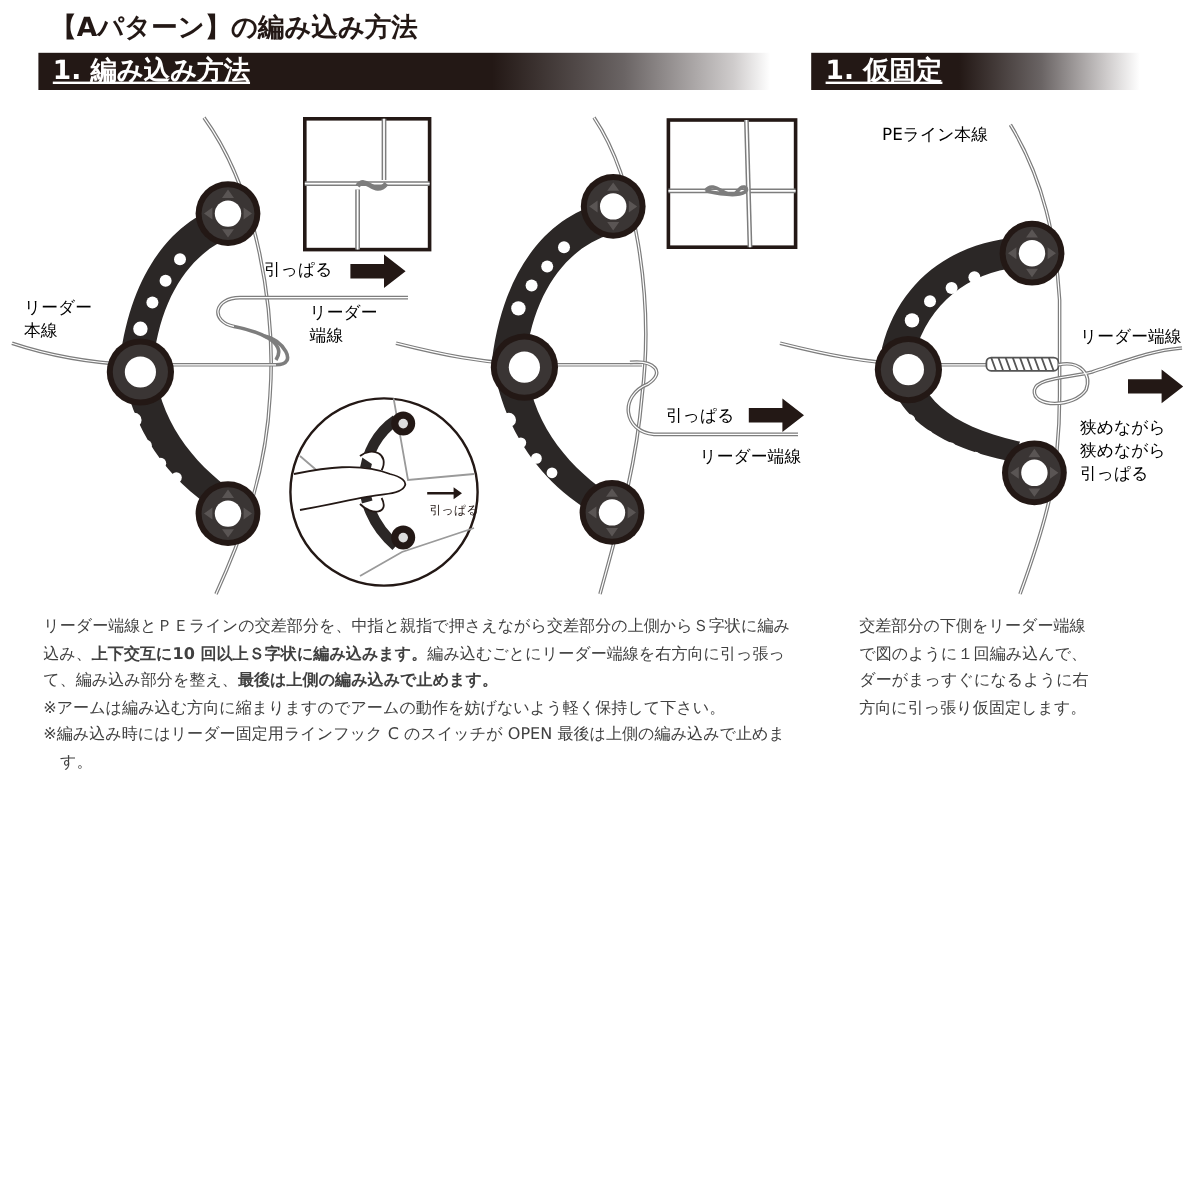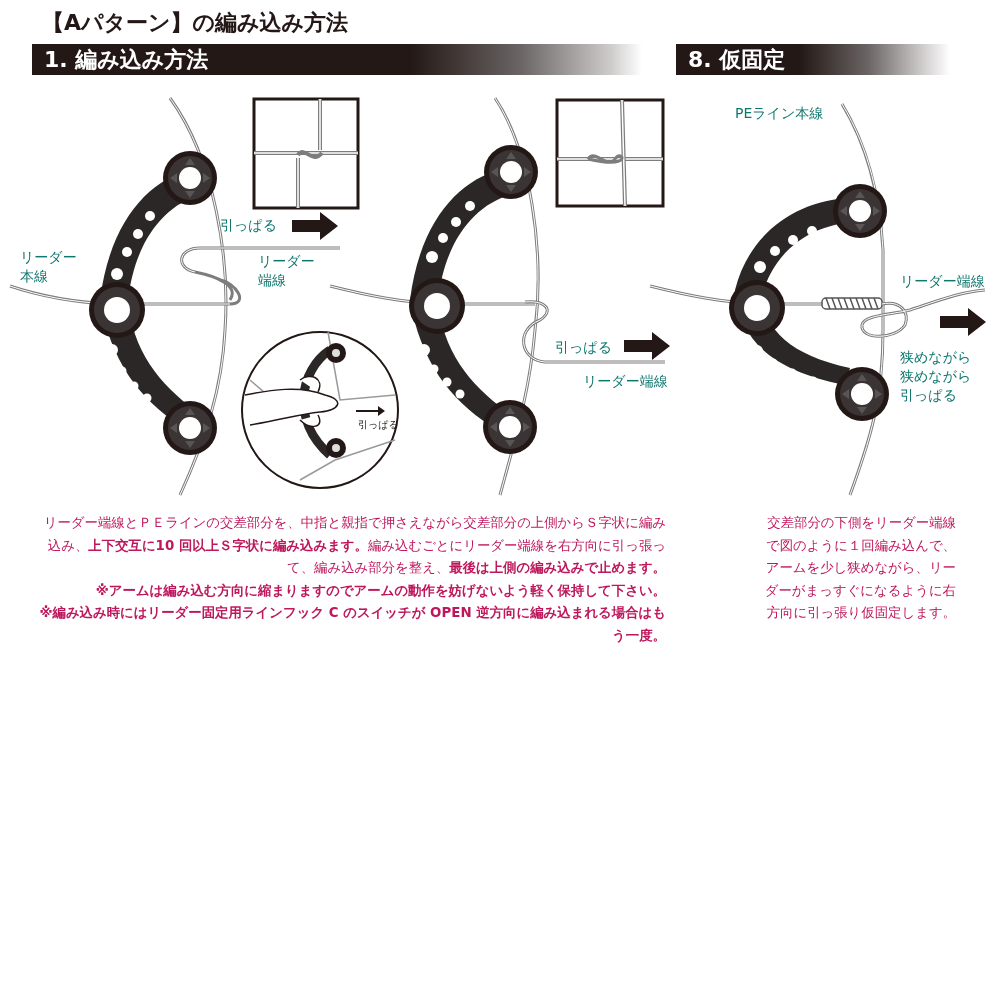--- a/index.html
+++ b/index.html
@@ -1,42 +1,42 @@
 <!DOCTYPE html>
 <html><head>
 <meta charset="utf-8">
 <style>
   html, body { margin:0; padding:0; background:#ffffff; }
   body { width:1000px; height:1000px; position:relative; overflow:hidden;
          font-family:"DejaVu Sans", sans-serif; color:#231815; }
   .abs { position:absolute; }
   .page-title { left:30px; top:8px; font-size:22px; font-weight:bold; letter-spacing:0px; white-space:nowrap;margin-left:12px; }
-  .section-bar { height:31px; color:#fff; font-size:22px; font-weight:bold; line-height:31px; padding-left:12px; box-sizing:border-box; white-space:nowrap; }
+  .section-bar { height:31px; color:#fff; font-size:22px; font-weight:bold; line-height:31px; padding-left:12px; box-sizing:border-box; white-space:nowrap;text-decoration:underline; }
   .bar1 { left:32px; top:44px; width:610px; background:linear-gradient(90deg,#231815 0%,#231815 62%,#6a6464 80%,#cfcccc 95%,#ffffff 100%); }
   .bar2 { left:676px; top:44px; width:274px; background:linear-gradient(90deg,#231815 0%,#231815 45%,#6a6464 70%,#cfcccc 90%,#ffffff 100%); }
   .diagram { left:0; top:88px; width:1000px; height:412px; }
-  .label { font-size:14px; line-height:19px; white-space:nowrap; color:#0f766e; }
+  .label { font-size:14px; line-height:19px; white-space:nowrap; color:#000000; }
   .label-small { font-size:10px; white-space:nowrap; color:#231815; }
-  .body-text { font-size:13.4px; line-height:22.6px; color:#be185d;text-align:right; }
+  .body-text { font-size:13.4px; line-height:22.6px; color:#404040; }
   .body-text p { margin:0; }
-  .note { padding-left:1.05em; text-indent:-1.05em;font-weight:bold; }
+  .note { padding-left:1.05em; text-indent:-1.05em; }
   .para1 { left:36px; top:512px; width:630px; }
   .para2 { left:716px; top:512px; width:240px; }
   b { font-weight:bold; }
 </style>
 </head>
 <body>
 
 <div class="abs page-title">【Aパターン】の編み込み方法</div>
 
 <div class="abs section-bar bar1">
   <span>1. 編み込み方法</span>
 </div>
 <div class="abs section-bar bar2">
-  <span>8. 仮固定</span>
+  <span>1. 仮固定</span>
 </div>
 
 <svg class="abs diagram" viewBox="0 88 1000 412" width="1000" height="412" xmlns="http://www.w3.org/2000/svg">
   <defs>
     <g id="knob">
       <circle r="27" fill="#231815"></circle>
       <circle r="22" fill="#3a3534"></circle>
       <path d="M0,-20 L5,-13 L-5,-13Z M0,20 L5,13 L-5,13Z M-20,0 L-13,5 L-13,-5Z M20,0 L13,5 L13,-5Z" fill="#5a5554"></path>
       <circle r="11" fill="#ffffff"></circle>
     </g>
@@ -166,22 +166,21 @@
 <div class="abs label" style="left:900px;top:272px;">リーダー端線</div>
 <div class="abs label" style="left:900px;top:348px;">
   <div>狭めながら</div>
   <div>狭めながら</div>
   <div>引っぱる</div>
 </div>
 
 <div class="abs body-text para1">
   <p><span>リーダー端線とＰＥラインの交差部分を、中指と親指で押さえながら交差部分の上側からＳ字状に編み込み、</span><b>上下交互に10 回以上Ｓ字状に編み込みます。</b><span>編み込むごとにリーダー端線を右方向に引っ張って、編み込み部分を整え、</span><b>最後は上側の編み込みで止めます。</b></p>
   <p class="note">※アームは編み込む方向に縮まりますのでアームの動作を妨げないよう軽く保持して下さい。</p>
-  <p class="note">※編み込み時にはリーダー固定用ラインフック C のスイッチが OPEN 逆方向に編み込まれる場合はもう一度。</p>
+  <p class="note">※編み込み時にはリーダー固定用ラインフック C のスイッチが OPEN 最後は上側の編み込みで止めます。</p>
 </div>
 
 <div class="abs body-text para2">
   <p>交差部分の下側をリーダー端線</p>
   <p>で図のように１回編み込んで、</p>
-  <p>アームを少し狭めながら、リー</p>
   <p>ダーがまっすぐになるように右</p>
   <p>方向に引っ張り仮固定します。</p>
 </div>
 
 </body></html>

